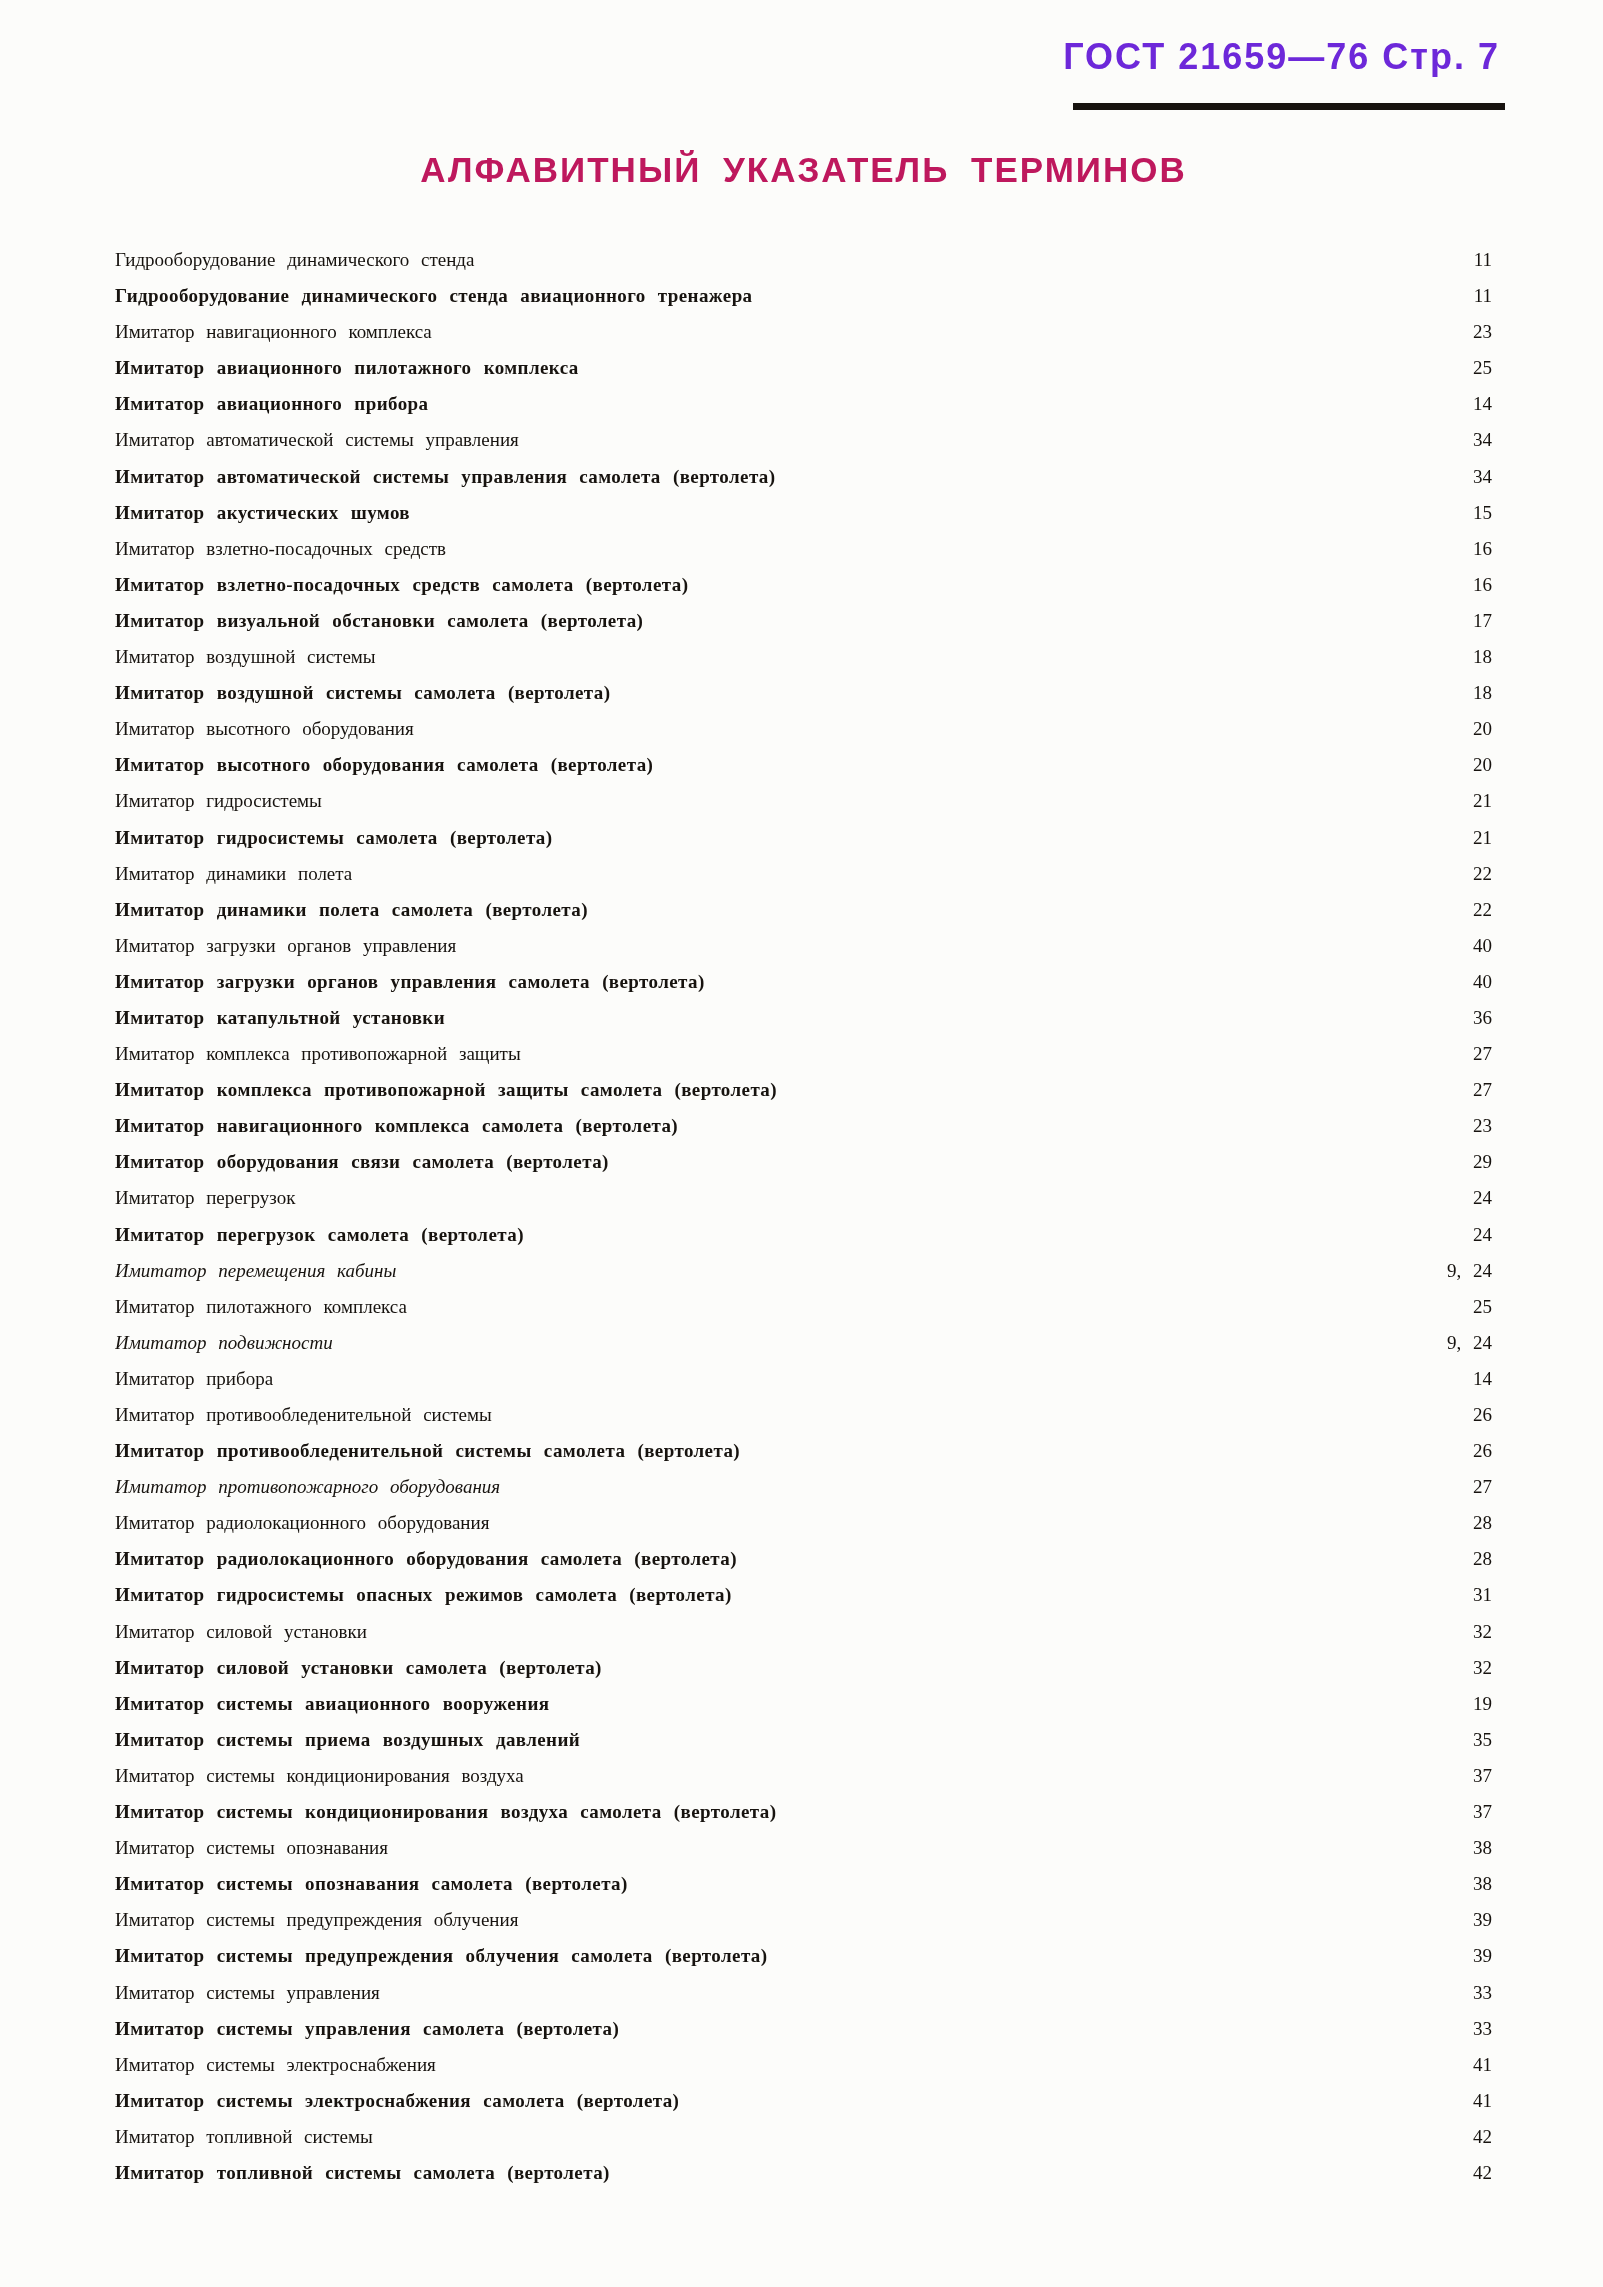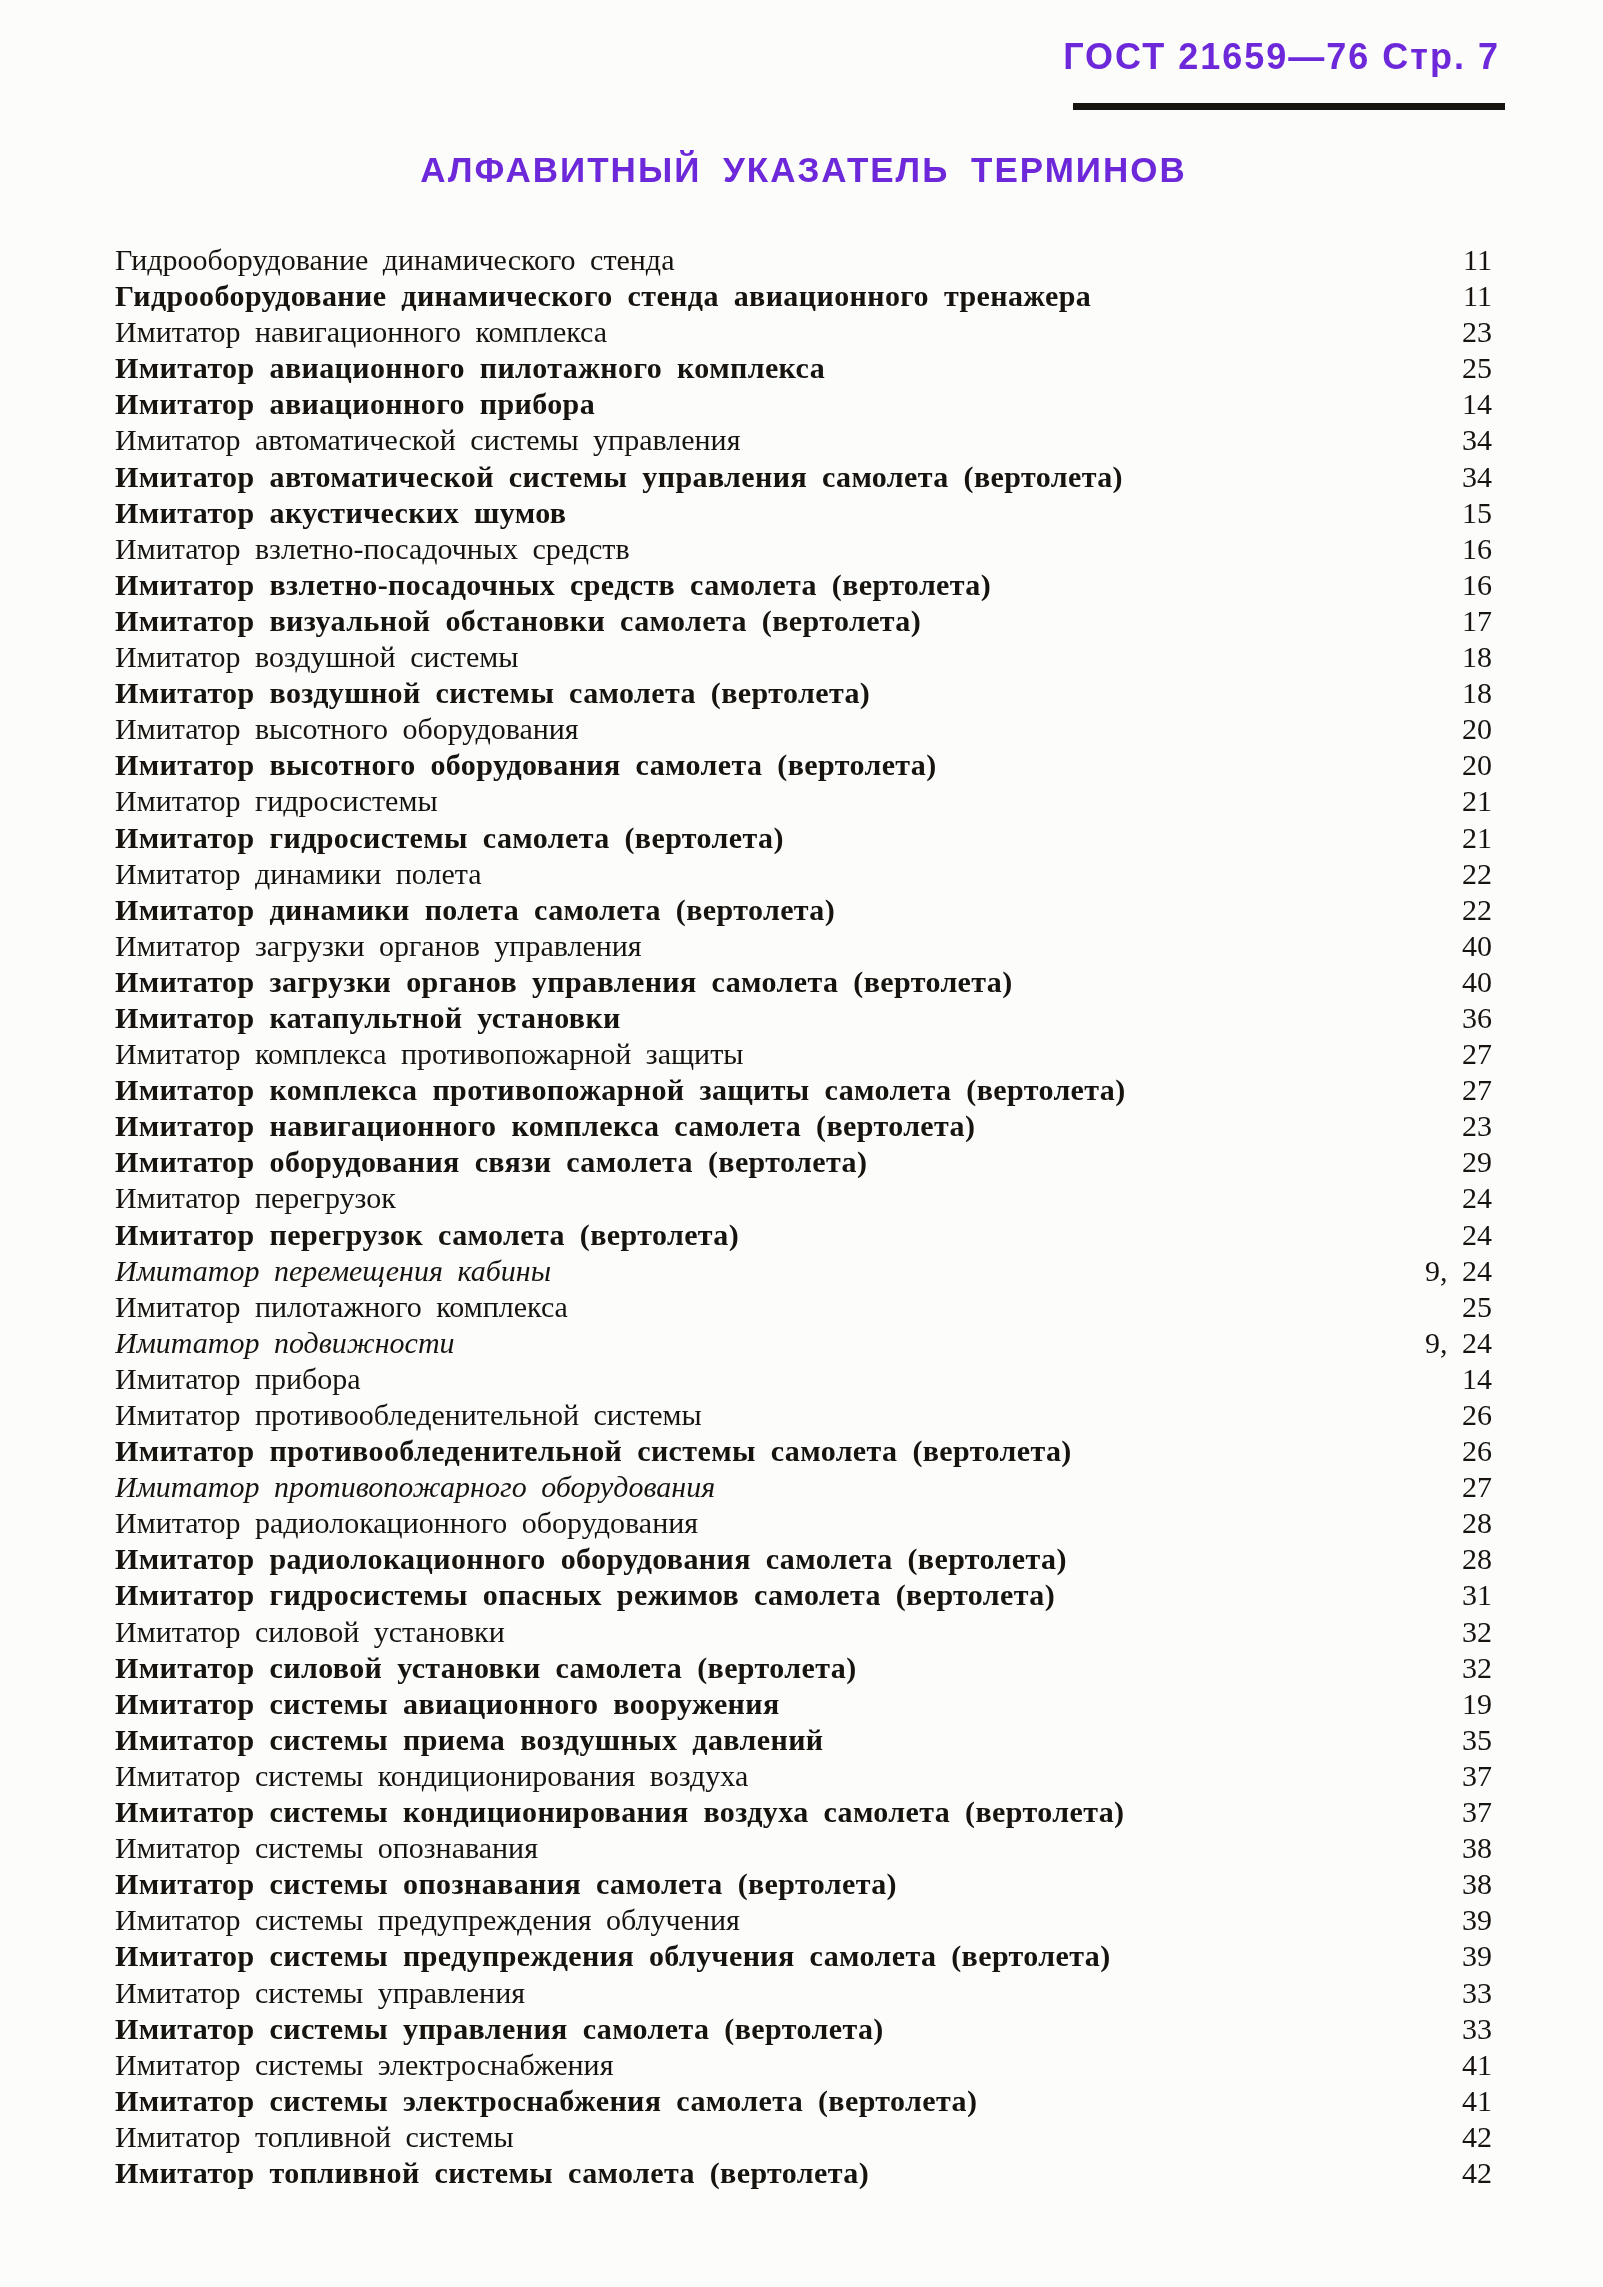--- a/index.html
+++ b/index.html
@@ -45,34 +45,34 @@
     top: 150px;
     left: 115px;
     right: 111px;
     text-align: center;
     font-family: "Liberation Sans", "DejaVu Sans", sans-serif;
     font-weight: bold;
     font-size: 35px;
     letter-spacing: 2px;
     word-spacing: 10px;
     white-space: nowrap;
-    color: #6d28d9;
+    color: #be185d;
   }
   
   .index-list {
     position: absolute;
     top: 242px;
     left: 115px;
     right: 111px;
   }
   .index-row {
     display: flex;
     align-items: baseline;
     height: 36.1px;
-    font-size: 30px;
+    font-size: 19px;
     line-height: 36.1px;
     word-spacing: 7px;
   }
   .index-term {
     flex: 1 1 auto;
     white-space: nowrap;
     overflow: hidden;
     padding-right: 24px;
   }
   .index-page {

